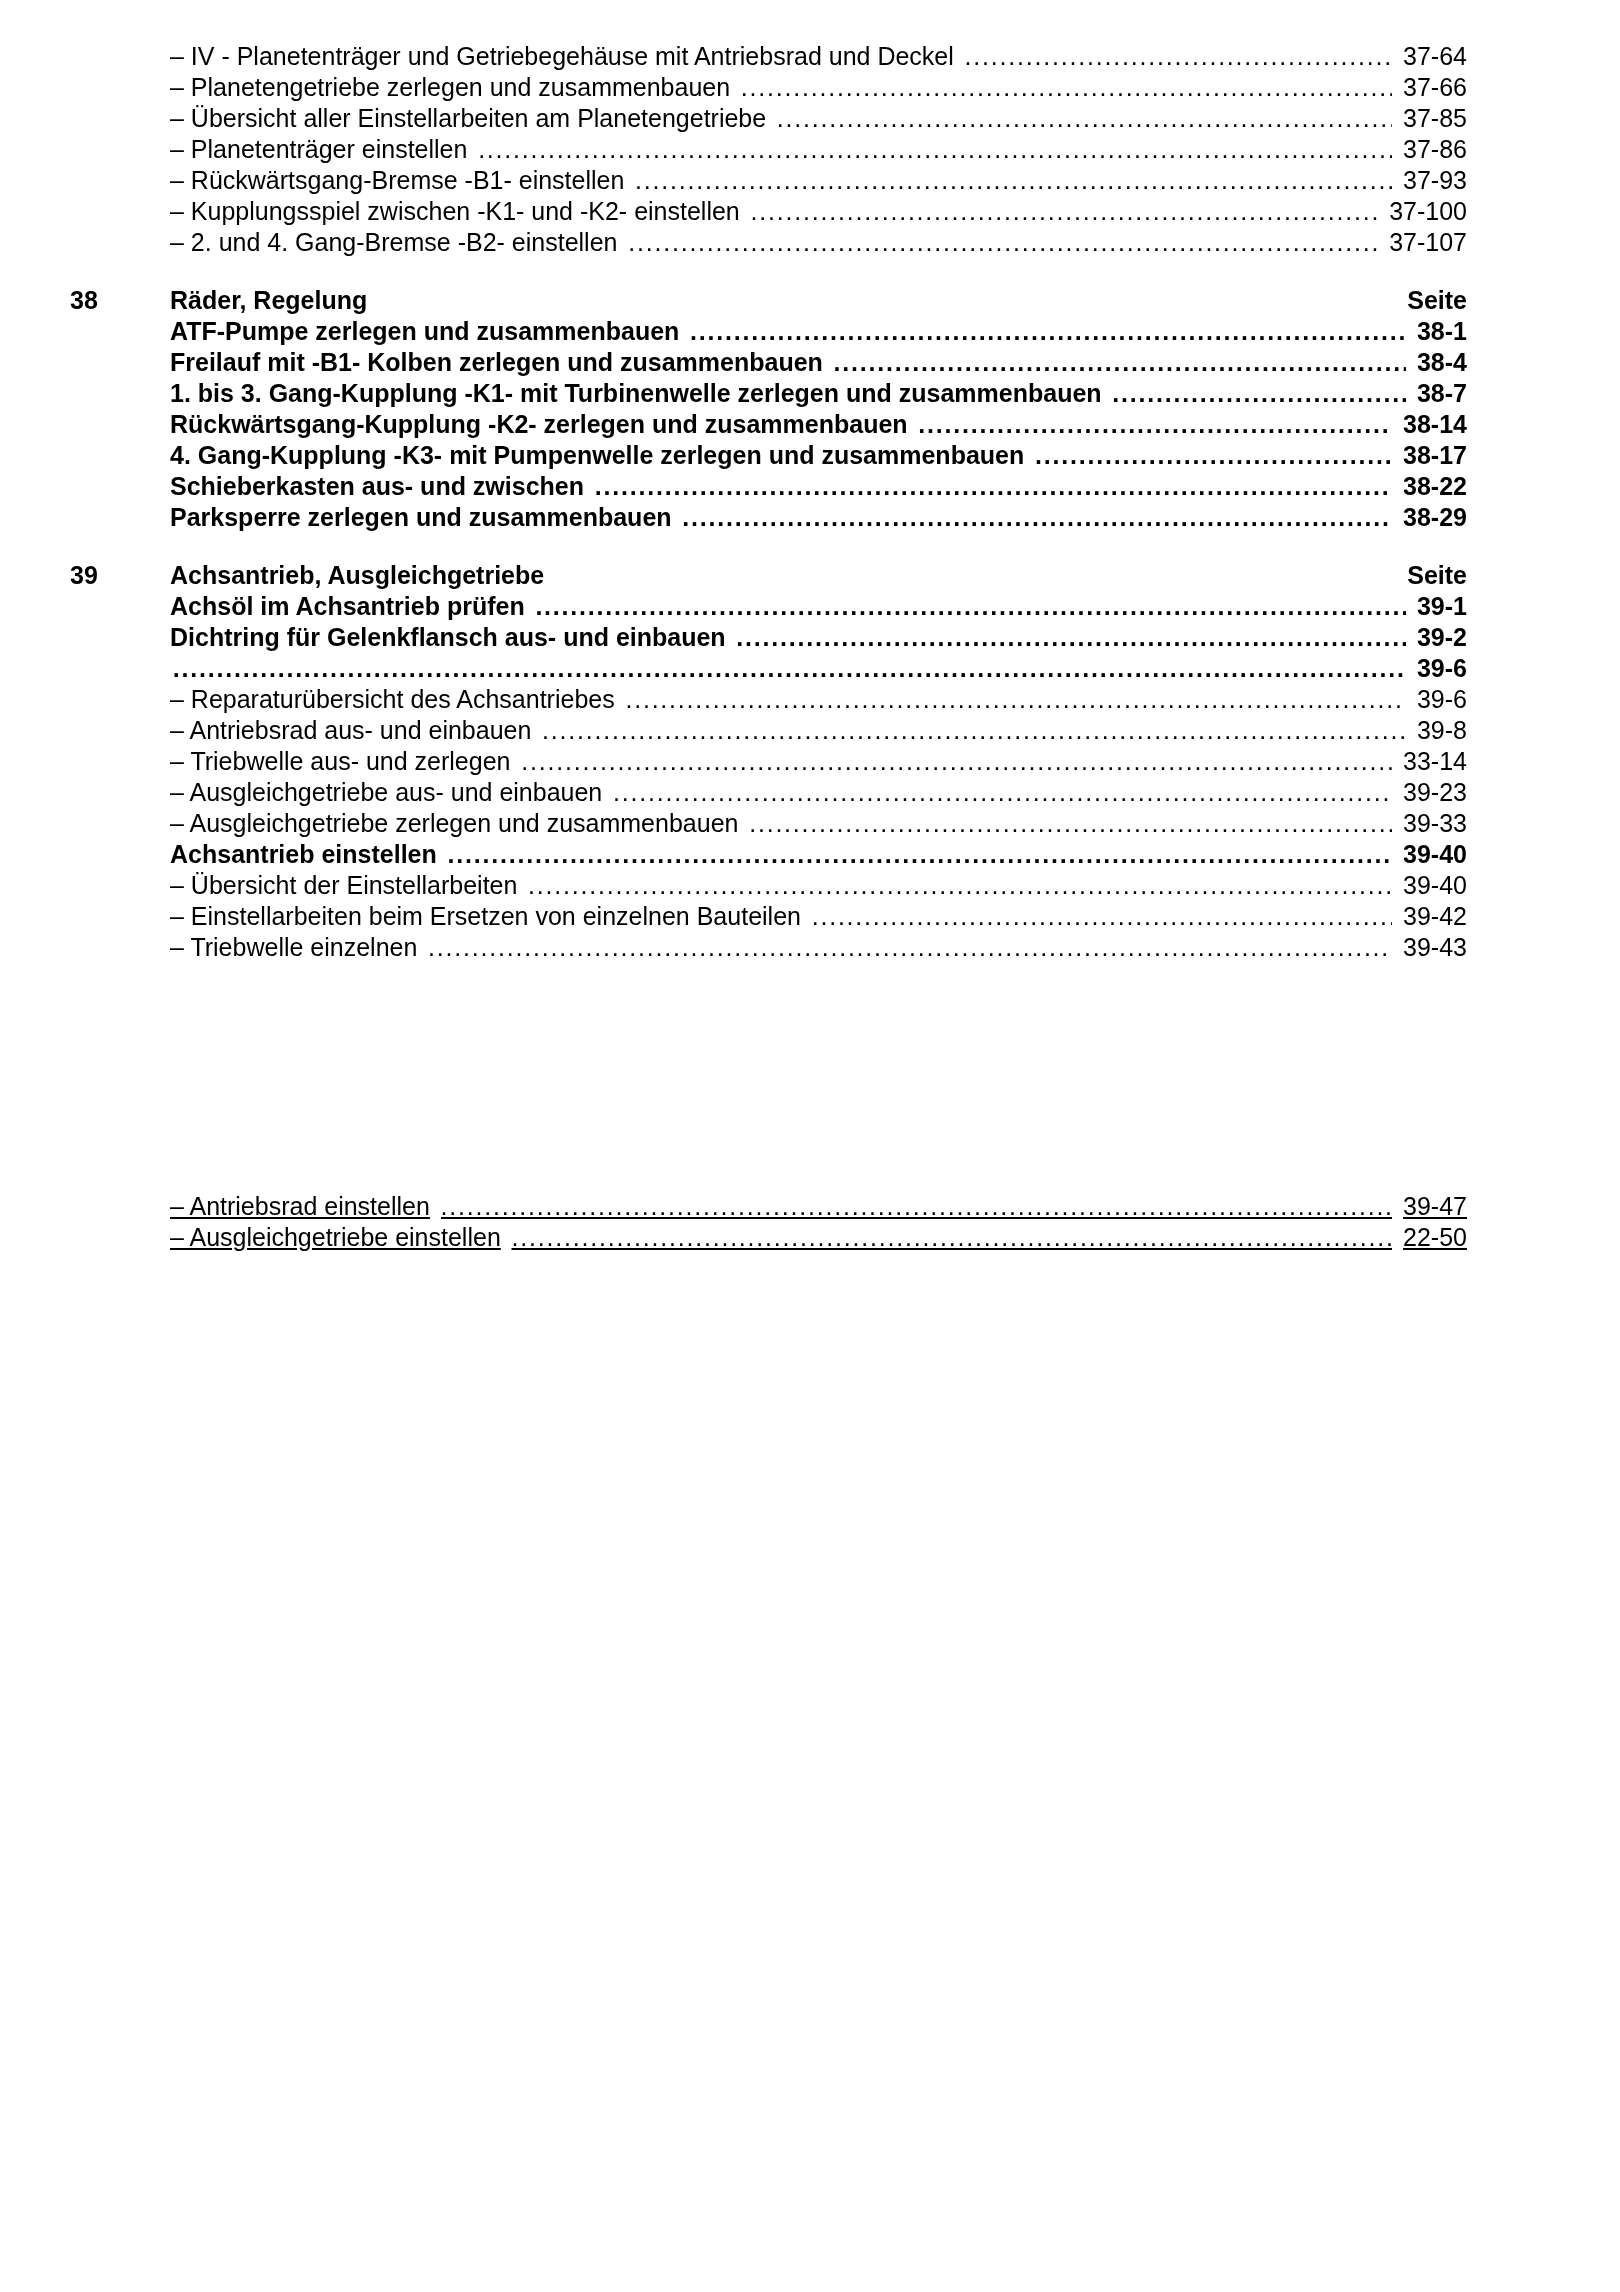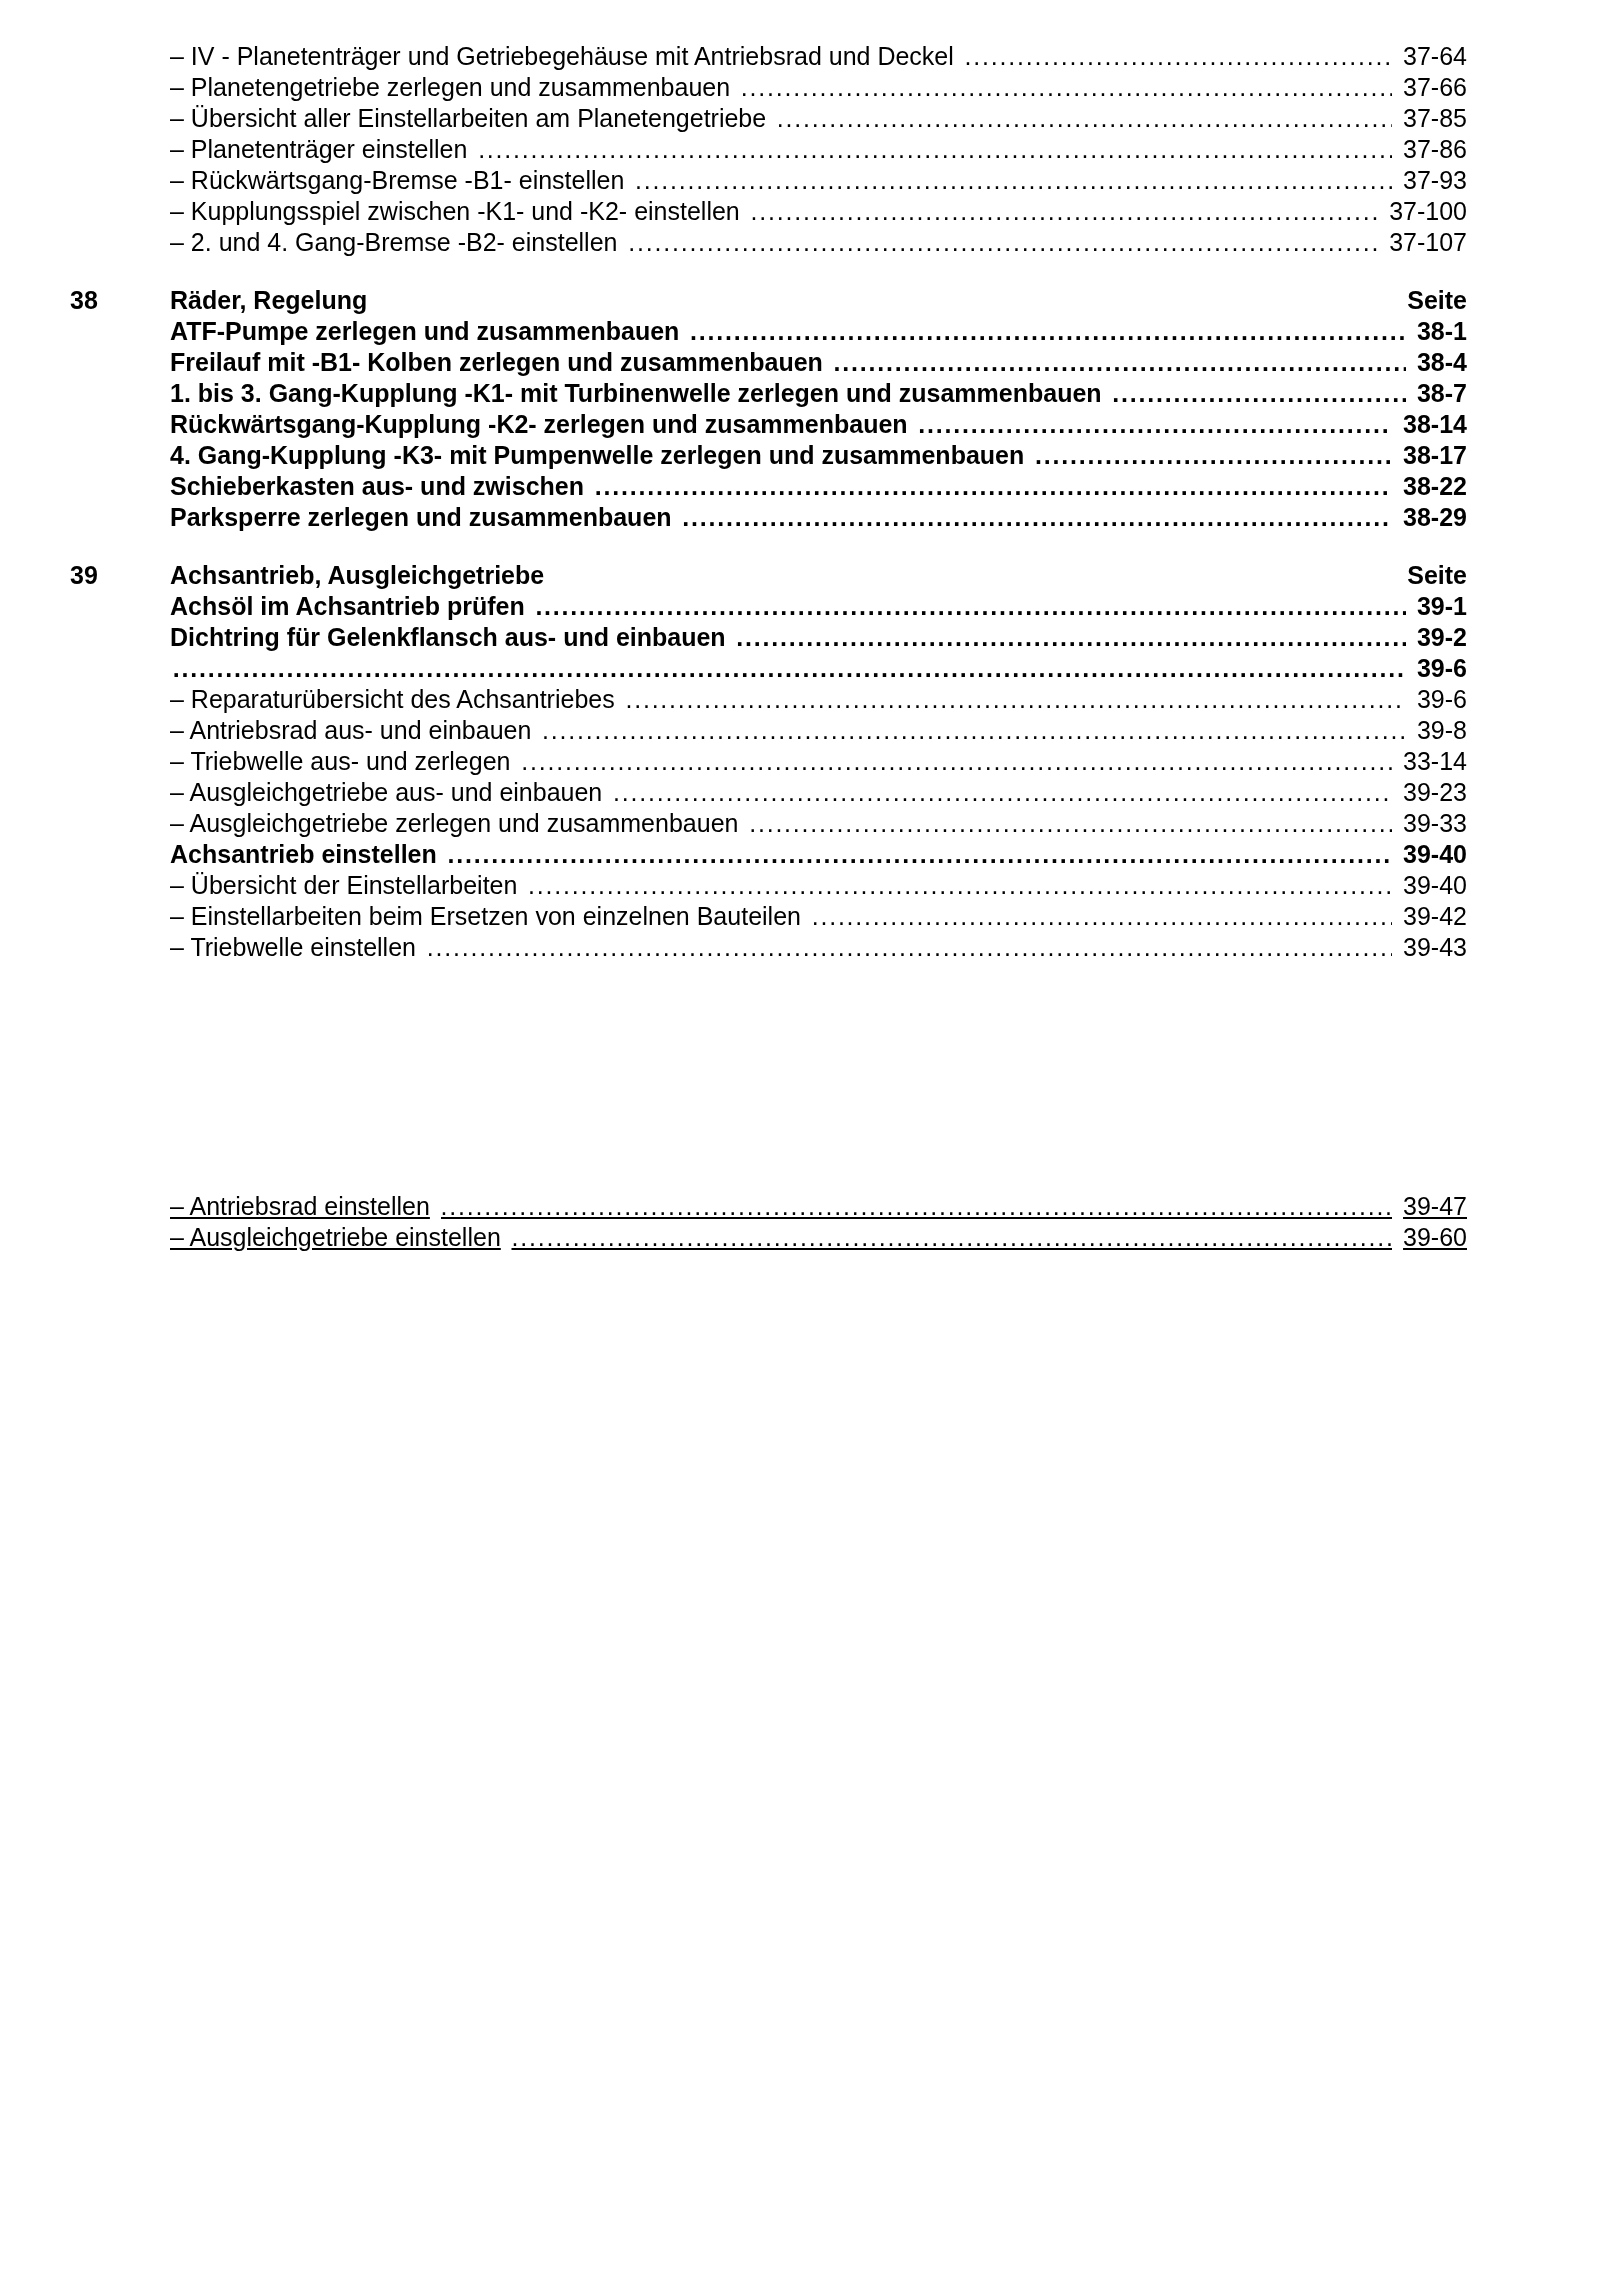--- a/index.html
+++ b/index.html
@@ -194,31 +194,31 @@
         <span class="label">– Übersicht der Einstellarbeiten</span>
         <span class="dots"></span>
         <span class="page">39-40</span>
       </div>
       <div class="row sub">
         <span class="label">– Einstellarbeiten beim Ersetzen von einzelnen Bauteilen</span>
         <span class="dots"></span>
         <span class="page">39-42</span>
       </div>
       <div class="row sub">
-        <span class="label">– Triebwelle einstellen</span>
+        <span class="label">– Triebwelle einzelnen</span>
         <span class="dots"></span>
         <span class="page">39-43</span>
       </div>
     </div>
     <div class="section gap-before">
       <div class="row sub">
         <span class="label">– Antriebsrad einstellen</span>
         <span class="dots"></span>
         <span class="page">39-47</span>
       </div>
       <div class="row sub">
         <span class="label">– Ausgleichgetriebe einstellen</span>
         <span class="dots"></span>
-        <span class="page">39-60</span>
+        <span class="page">22-50</span>
       </div>
     </div>
   </div>
 
 
 </body></html>

